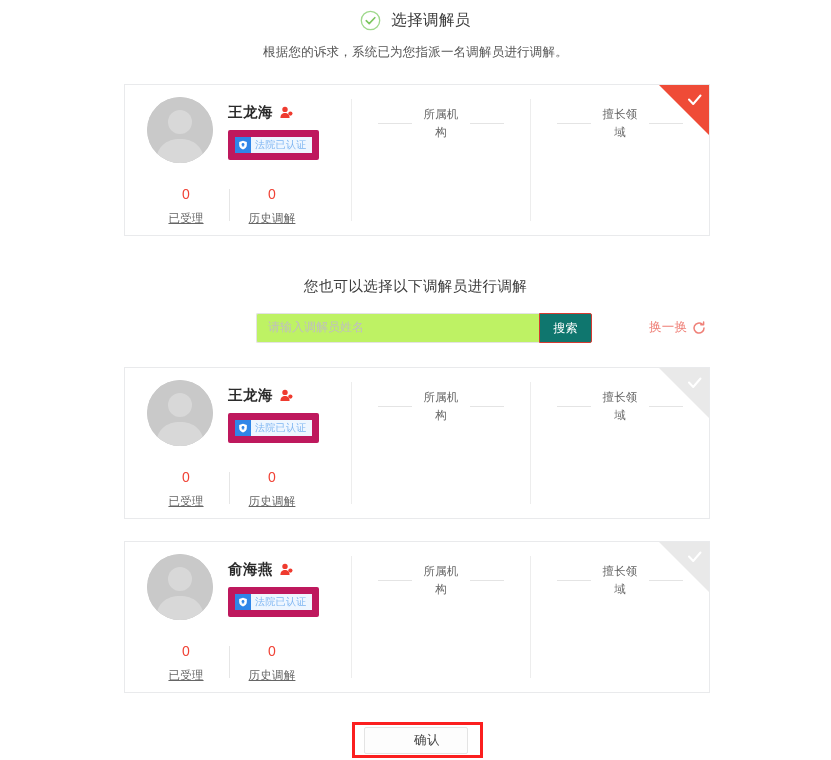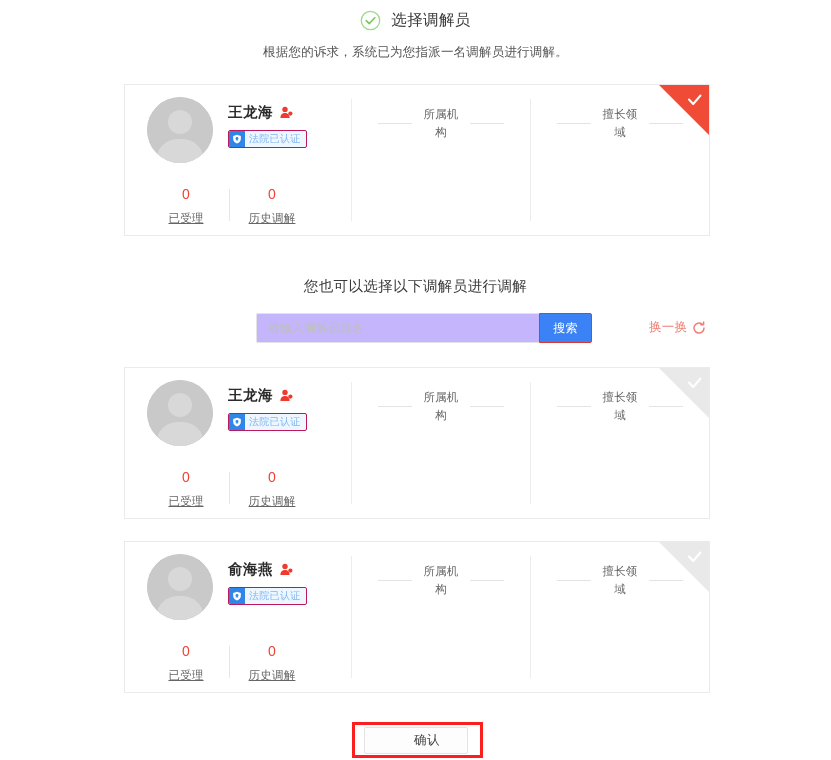--- a/index.html
+++ b/index.html
@@ -116,21 +116,21 @@
     color: #2b2b2b;
     letter-spacing: 0.5px;
   }
   .gender-icon { display: block; }
 
   .verify-badge {
     display: inline-flex;
     align-items: stretch;
     margin-top: 8px;
     height: 16px;
-    border: 1px solid #be185d;
+    border: 7px solid #be185d;
     border-radius: 2px;
     overflow: hidden;
     background: #eef6ff;
   }
   .verify-badge-icon {
     width: 16px;
     flex: 0 0 16px;
     background: #2f86e8;
     display: flex;
     align-items: center;
@@ -240,33 +240,33 @@
     width: 283px;
     height: 30px;
     box-sizing: border-box;
     border: 1px solid #e3e3e3;
     border-right: none;
     border-radius: 2px 0 0 2px;
     outline: none;
     font-size: 12px;
     color: #333;
     padding: 0 11px;
-    background: #c4b5fd;
-    font-family: Liberation Sans, sans-serif;
+    background: #bef264;
+    font-family: Liberation Mono, monospace;
   }
   .search-input::placeholder {
     color: #bfbfbf;
   }
   .search-button {
     width: 53px;
     height: 30px;
     box-sizing: border-box;
     border: 1px solid #d63a31;
     border-radius: 0 2px 2px 0;
-    background: #3b82f6;
+    background: #0f766e;
     color: #ffffff;
     font-size: 12px;
     cursor: pointer;
     font-family: "Liberation Sans", "DejaVu Sans", sans-serif;
     letter-spacing: 0.3px;
   }
   .refresh-link {
     position: absolute;
     left: 649px;
     top: 319px;

